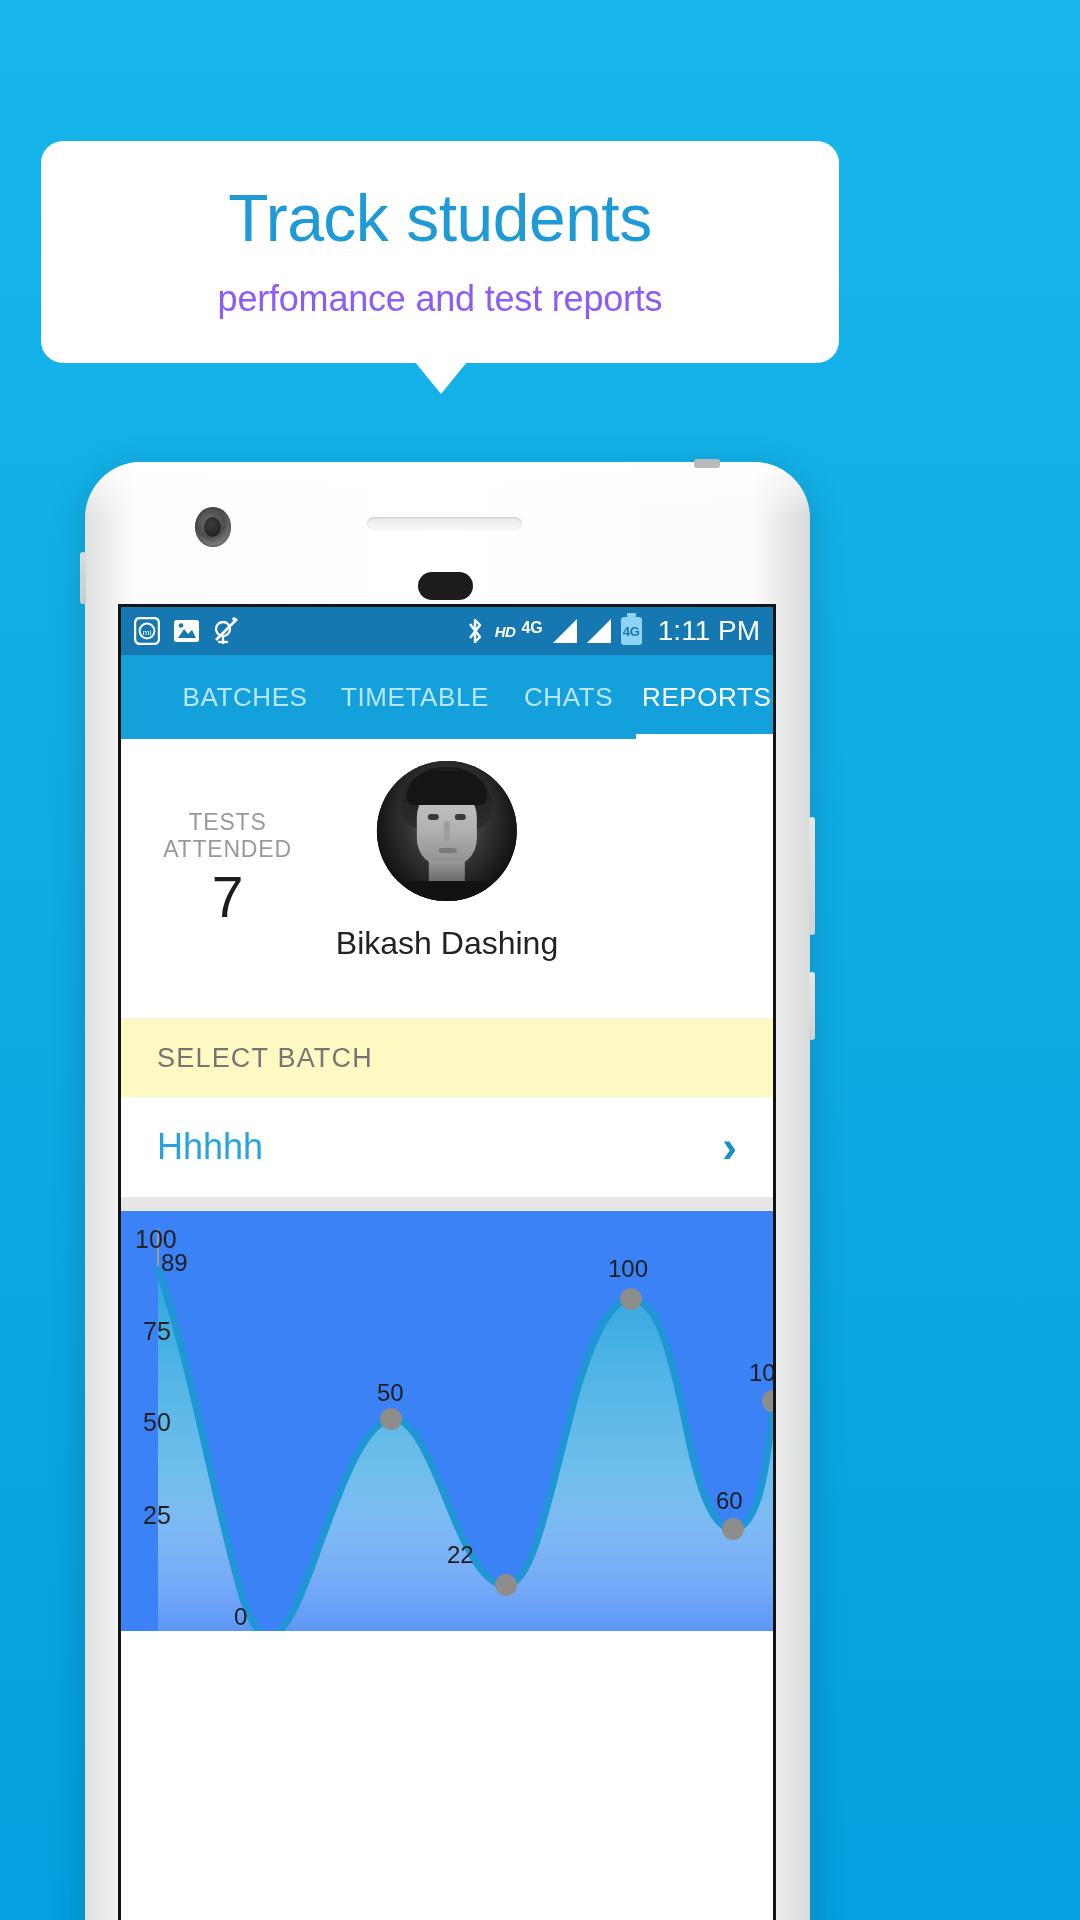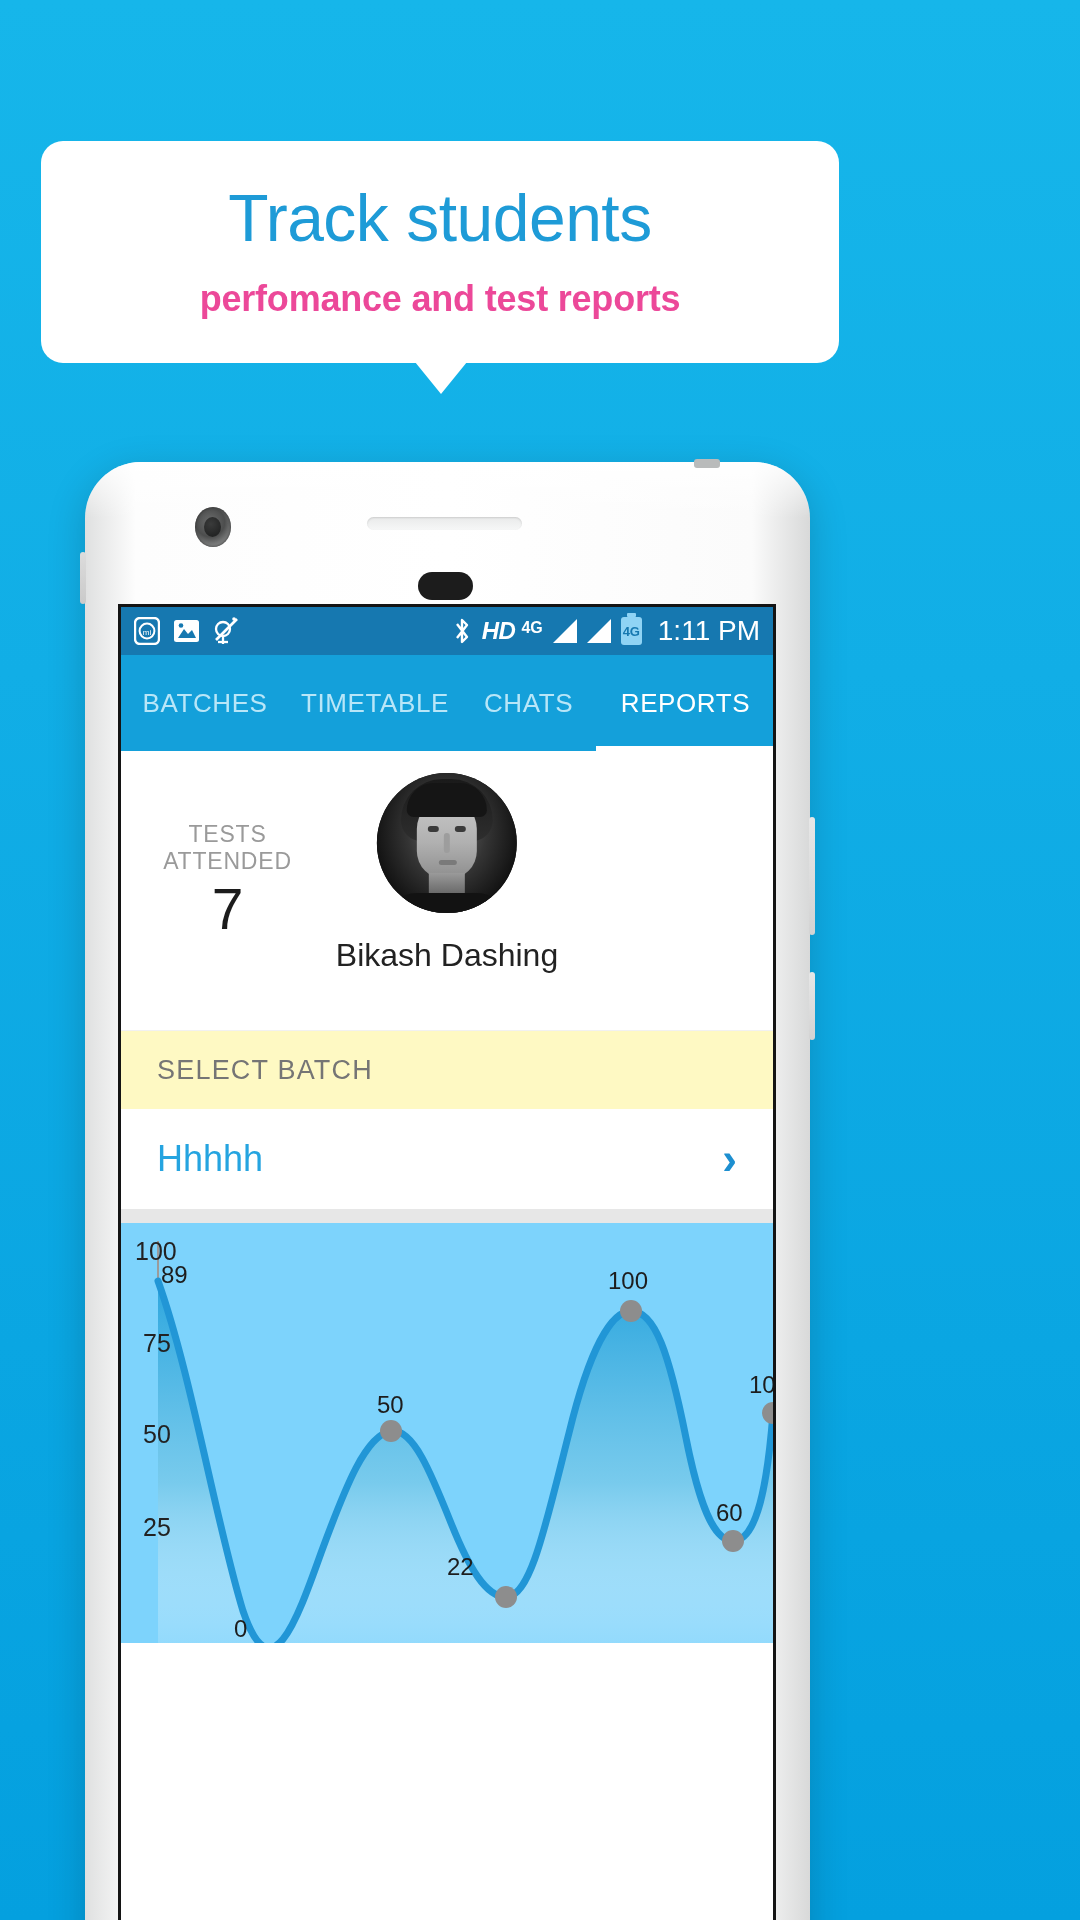--- a/index.html
+++ b/index.html
@@ -18,21 +18,21 @@
   }
   #callout-tail {
     position:absolute; left:415px; top:362px;
     width:0;height:0;border-left:26px solid transparent;border-right:26px solid transparent;
     border-top:32px solid #ffffff;
   }
   #headline {
     font-size:66px; color:#1e9bd7; font-weight:400; letter-spacing:-0.5px;
     line-height:1.05; margin-bottom:24px;
   }
-  #subhead { font-size:36px; color:#ec4899; font-weight:700; letter-spacing:-0.2px; }
+  #subhead { font-size:36px; color:#8b5cf6; font-weight:400; letter-spacing:-0.2px; }
 
   
   #phone {
     position:absolute; left:85px; top:462px; width:725px; height:1520px;
     background:linear-gradient(90deg,#dfe0e0 0%, #fdfdfd 7%, #ffffff 50%, #fbfbfb 92%, #d8d9d9 100%);
     border-radius:56px 56px 14px 14px;
     box-shadow:0 10px 38px rgba(0,0,0,.18);
   }
   #phone-bezel-gloss{
     position:absolute;left:0;top:0;width:100%;height:56px;
@@ -84,31 +84,31 @@
   
   #statusbar {
     height:48px; background:#1678b0; display:flex; align-items:center;
     padding:0 13px; color:#fff;
   }
   .sb-left { display:flex; align-items:center; gap:13px;text-decoration:underline; }
   .sb-right { margin-left:auto; display:flex; align-items:center; gap:10px; }
   .sb-ic { display:block; }
   #sb-time { font-size:28px; font-weight:400; letter-spacing:0px; margin-left:6px; }
   .sig-tri { width:0;height:0;border-left:24px solid transparent;border-bottom:24px solid #fff; }
-  #hd-label{ font-size:24px; font-style:italic; font-weight:700; letter-spacing:-.5px;}
+  #hd-label{ font-size:15px; font-style:italic; font-weight:700; letter-spacing:-.5px;}
   #g4-label{ font-size:16px; font-weight:700; align-self:flex-start; margin-top:4px; margin-left:-4px;}
   #batt {
     width:21px;height:28px;border-radius:3px;background:#8fd3f4;position:relative;
     display:flex;align-items:center;justify-content:center;font-size:13px;color:#1678b0;font-weight:700;
   }
   #batt::before{content:"";position:absolute;top:-4px;left:6px;width:9px;height:4px;border-radius:1px;background:#8fd3f4;}
 
   
   #tabbar {
-    height:96px; background:#14a0da; display:flex; align-items:stretch; position:relative;
+    height:84px; background:#14a0da; display:flex; align-items:stretch; position:relative;padding-left:40px;
   }
   .tab {
     display:flex; align-items:center; justify-content:center;
     color:#b8e6f8; font-size:26px; letter-spacing:.6px; padding:0 6px; white-space:nowrap;
   }
   #tab-batches{ flex:0 0 168px; }
   #tab-timetable{ flex:0 0 172px; }
   #tab-chats{ flex:0 0 135px; }
   #tab-reports{ flex:1 1 auto; color:#ffffff; position:relative; justify-content:center;
                 padding-right:4px; }
@@ -155,21 +155,21 @@
   #batch-row {
     height:100px; background:#fff; display:flex; align-items:center; padding:0 36px;
   }
   #batch-name{ font-size:36px; color:#25a4e0; }
   #batch-chevron{ margin-left:auto; color:#1d8fd0; font-size:44px; font-weight:700; line-height:1; }
 
   
   #chart-sep{ height:14px; background:#e7e7e7; }
 
   
-  #chart-area{ position:relative; background:#7dd3fc; height:420px; }
+  #chart-area{ position:relative; background:#3b82f6; height:420px; }
   #chart-svg{ display:block; }
   .ytick{ position:absolute; font-size:25px; color:#222; }
   .pt-label{ position:absolute; font-size:24px; color:#1d1d1d; font-weight:400; }
 </style>
 </head>
 <body>
 
 <div id="callout">
   <div id="headline">Track students</div>
   <div id="subhead">perfomance and test reports</div>

